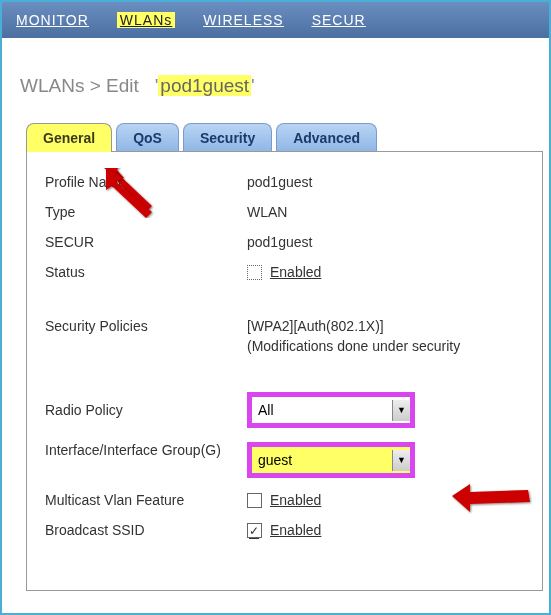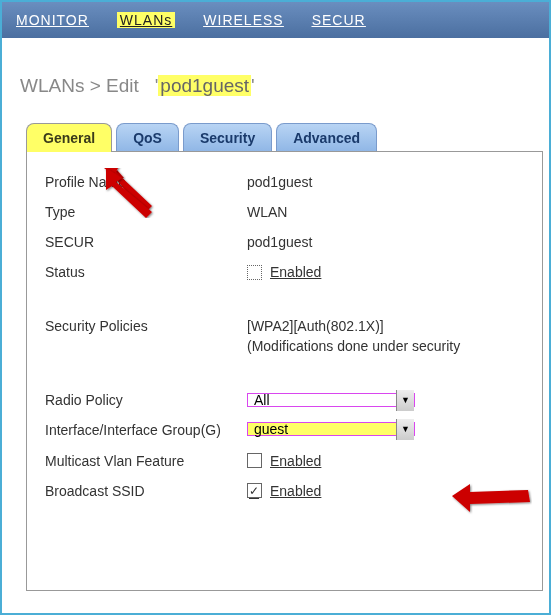--- a/index.html
+++ b/index.html
@@ -100,24 +100,24 @@
   }
   .cbx.solid { border: 1px solid #666; }
   .cbx.checked::after {
     content: "✓";
     font-size: 12px;
     position: relative;
     top: -2px;
     left: 1px;
   }
   .select {
-    border: 1px solid #d946ef;
+    border: 5px solid #d946ef;
     background: #fff;
     width: 168px;
-    height: 14px;
+    height: 36px;
     display: flex;
     justify-content: space-between;
     align-items: center;
     padding-left: 6px;
     font-size: 14px;
     position: relative;
   }
   .select.hilite { background: #FFFF66; }
   .select .arrow {
     width: 18px; height: 21px;

